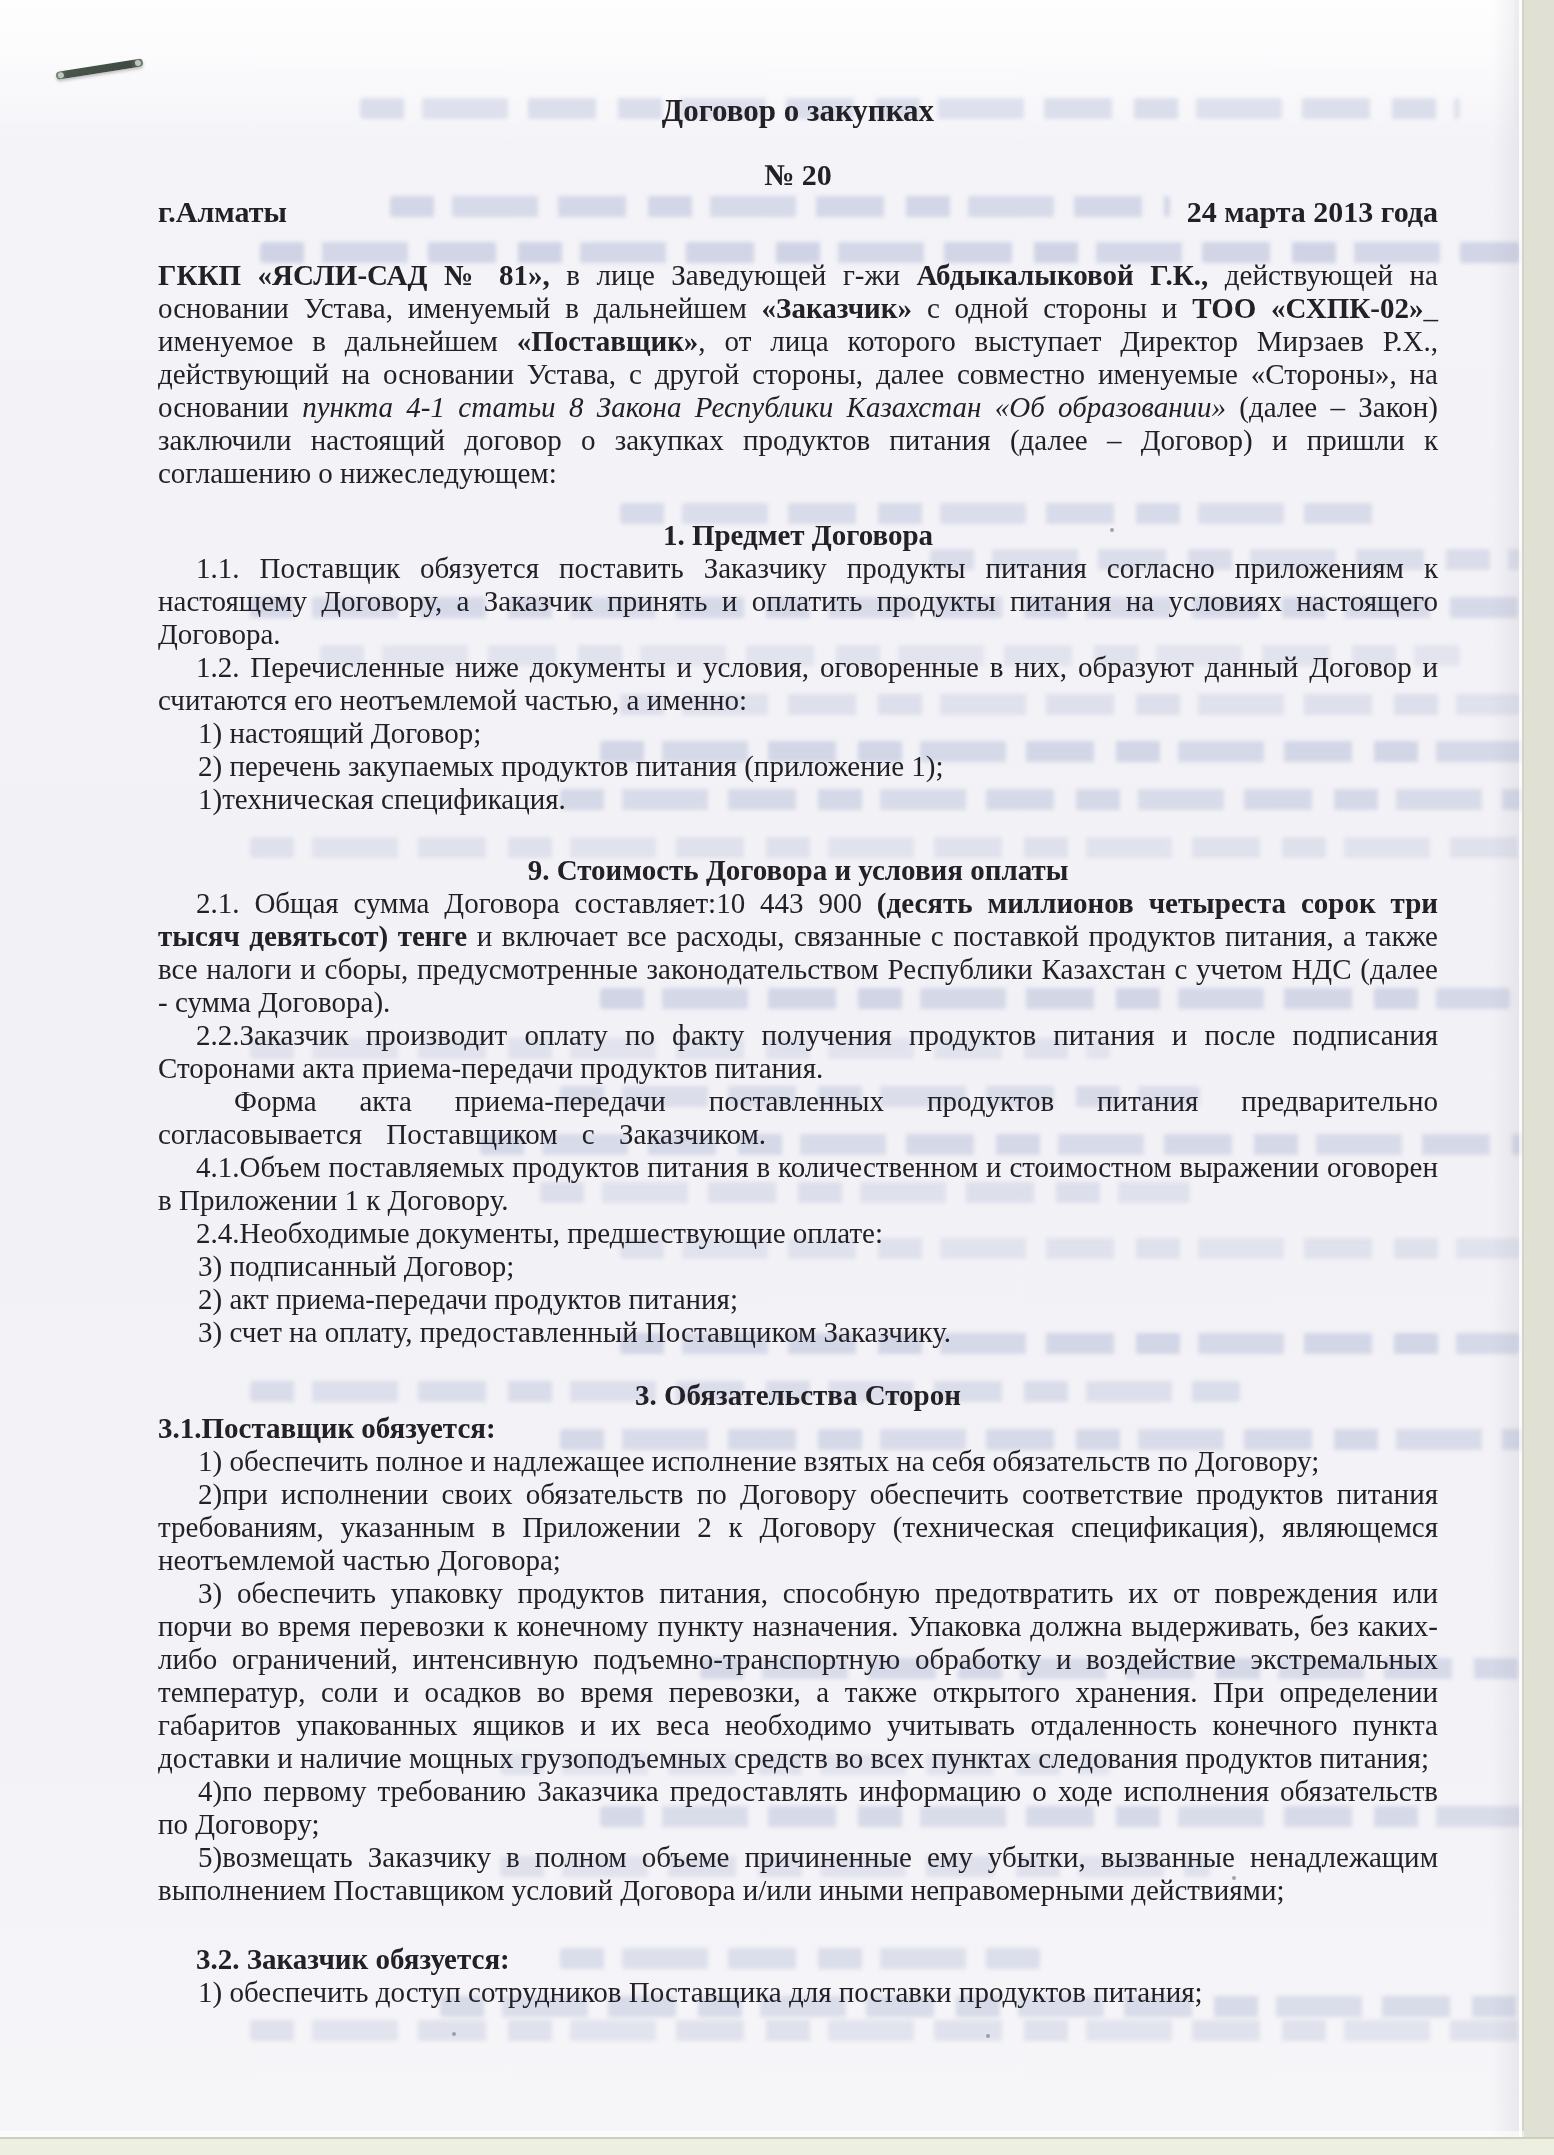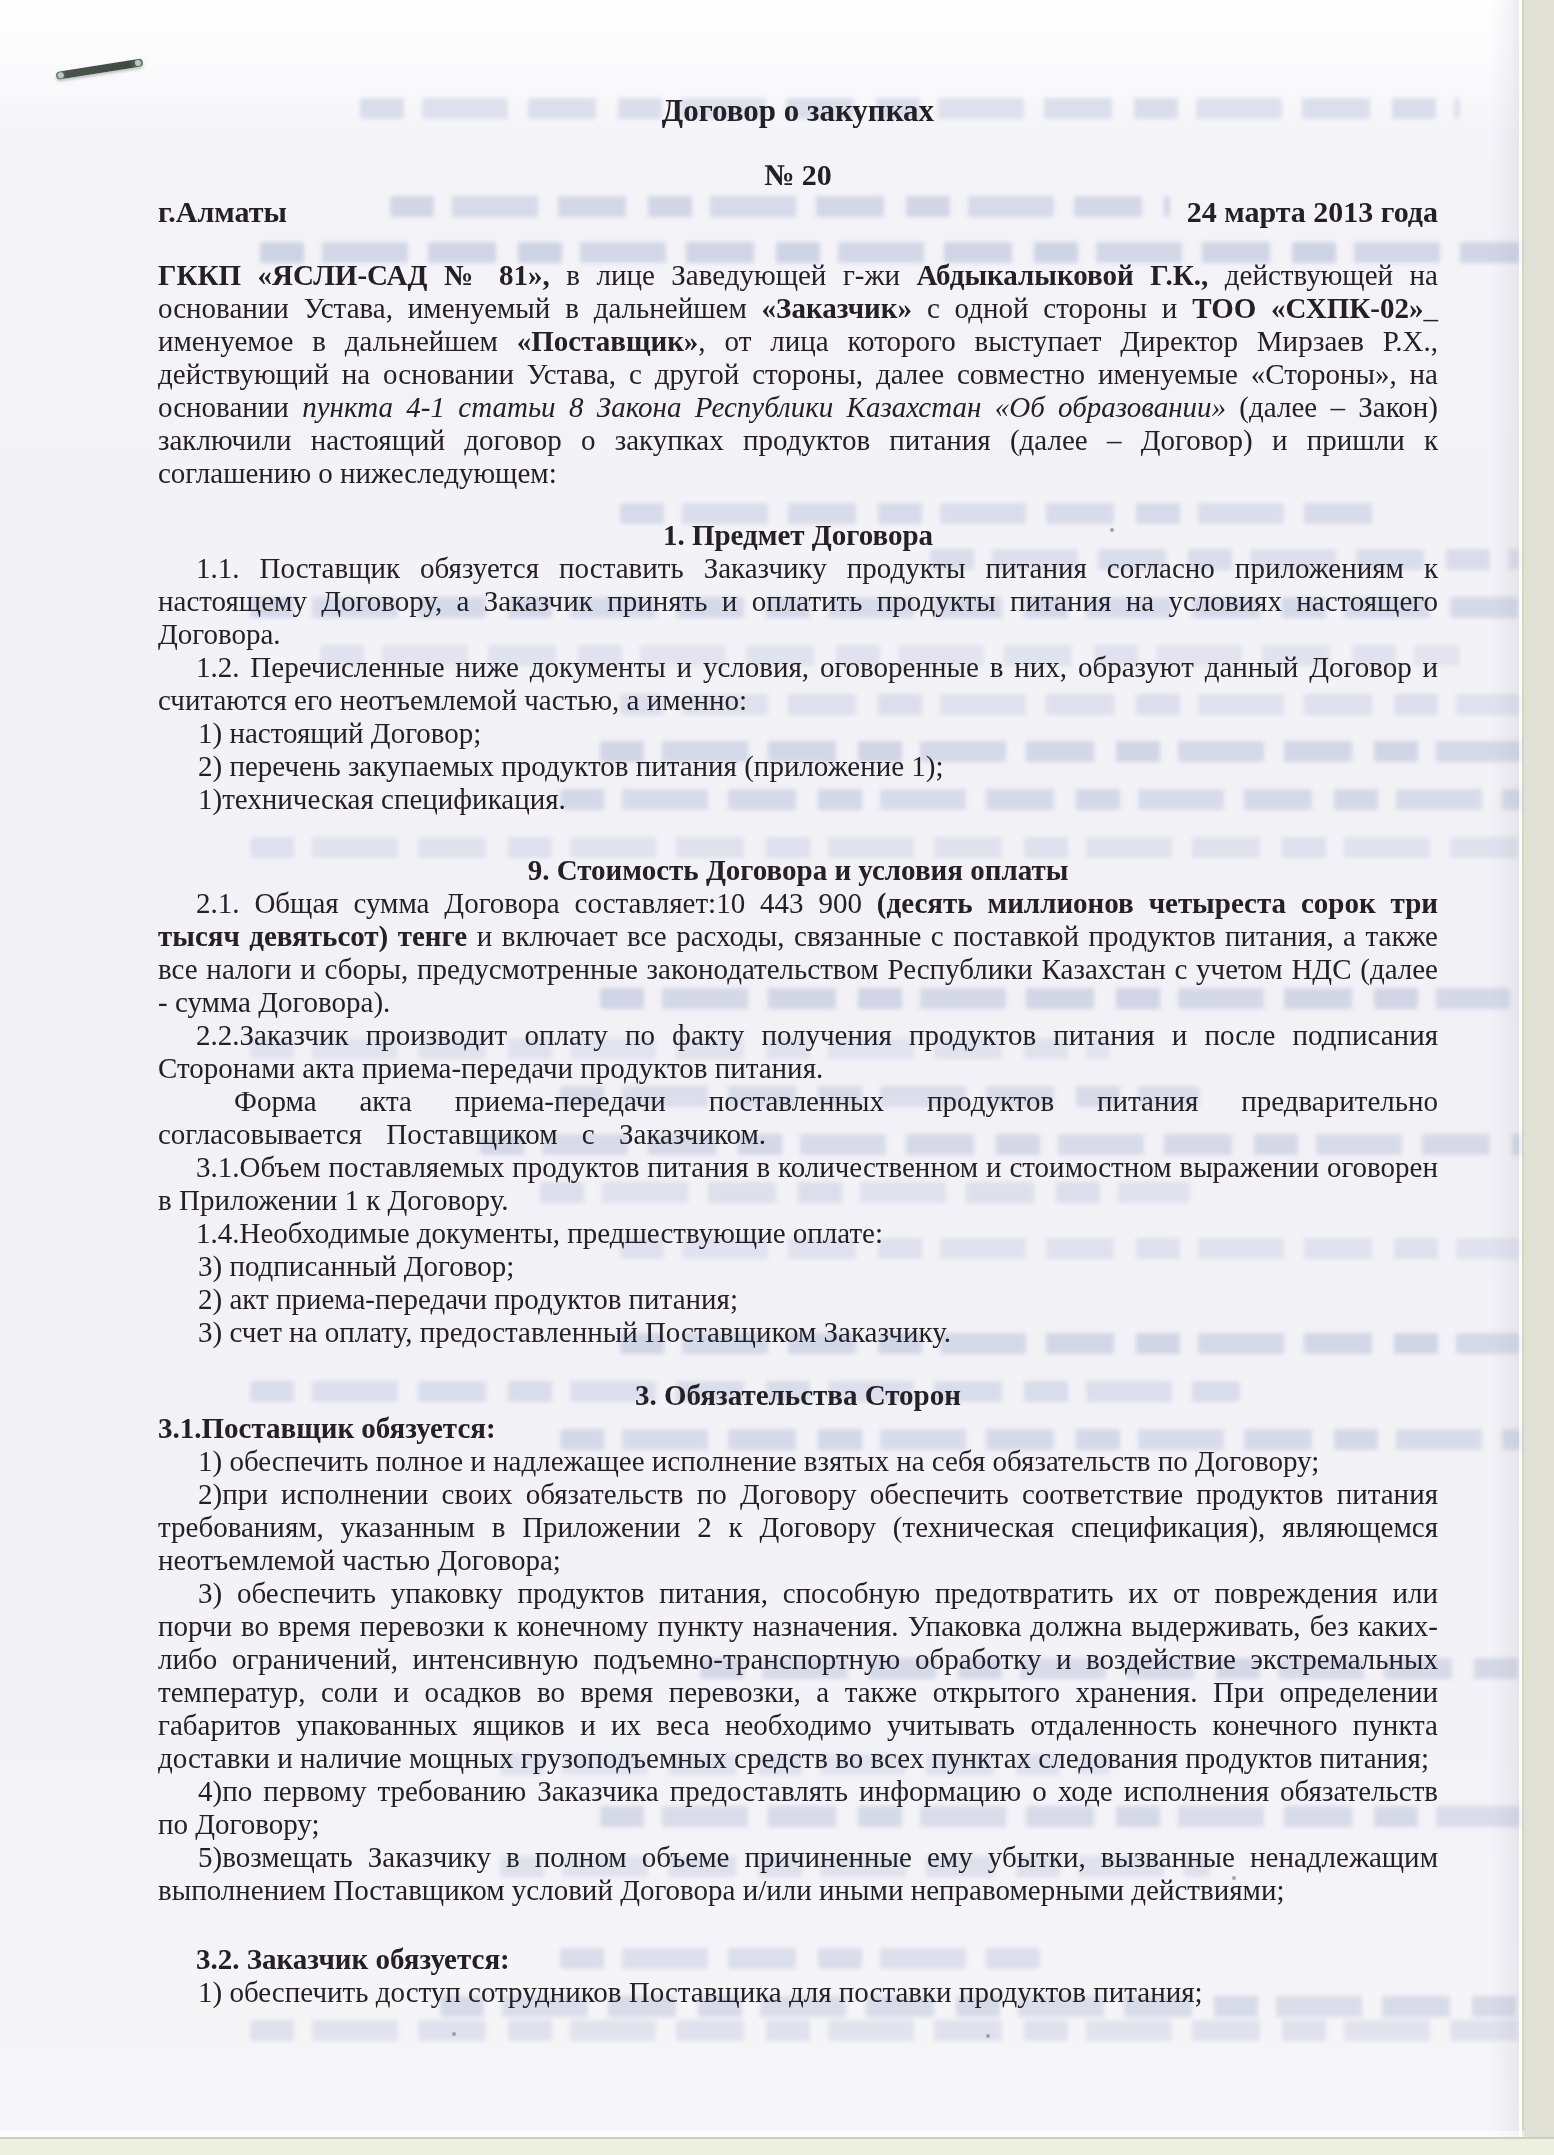--- a/index.html
+++ b/index.html
@@ -138,22 +138,22 @@
         <div class="blk h" style="margin-top: 29px;"><span>1. Предмет Договора</span></div>
         <div class="blk ind"><span>1.1. Поставщик обязуется поставить Заказчику продукты питания согласно приложениям к настоящему Договору, а Заказчик принять и оплатить продукты питания на условиях настоящего Договора.</span></div>
         <div class="blk ind"><span>1.2. Перечисленные ниже документы и условия, оговоренные в них, образуют данный Договор и считаются его неотъемлемой частью, а именно:</span></div>
         <div class="blk li noj"><span>1) настоящий Договор;</span></div>
         <div class="blk li noj"><span>2) перечень закупаемых продуктов питания (приложение 1);</span></div>
         <div class="blk li noj"><span>1)техническая спецификация.</span></div>
         <div class="blk h" style="margin-top: 38px;"><span>9. Стоимость Договора и условия оплаты</span></div>
         <div class="blk ind"><span>2.1. Общая сумма Договора составляет:10 443 900 </span><span class="b">(десять миллионов четыреста сорок три тысяч  девятьсот) тенге</span><span> и включает все расходы, связанные с поставкой продуктов питания, а также все налоги и сборы, предусмотренные законодательством Республики Казахстан с учетом НДС (далее - сумма Договора).</span></div>
         <div class="blk ind"><span>2.2.Заказчик производит оплату по факту получения продуктов питания и после подписания Сторонами акта приема-передачи продуктов питания.</span></div>
         <div class="blk ind2" style="word-spacing: 17px;"><span>Форма акта приема-передачи поставленных продуктов питания предварительно согласовывается Поставщиком с Заказчиком.</span></div>
-        <div class="blk ind"><span>3.1.Объем поставляемых продуктов питания в количественном и стоимостном выражении оговорен в Приложении 1 к Договору.</span></div>
-        <div class="blk ind"><span>1.4.Необходимые документы, предшествующие оплате:</span></div>
+        <div class="blk ind"><span>4.1.Объем поставляемых продуктов питания в количественном и стоимостном выражении оговорен в Приложении 1 к Договору.</span></div>
+        <div class="blk ind"><span>2.4.Необходимые документы, предшествующие оплате:</span></div>
         <div class="blk li noj"><span>3) подписанный Договор;</span></div>
         <div class="blk li noj"><span>2) акт приема-передачи продуктов питания;</span></div>
         <div class="blk li noj"><span>3) счет на оплату, предоставленный Поставщиком Заказчику.</span></div>
         <div class="blk h" style="margin-top: 30px;"><span>3. Обязательства Сторон</span></div>
         <div class="blk bold noj"><span>3.1.Поставщик обязуется:</span></div>
         <div class="blk li"><span>1) обеспечить полное и надлежащее исполнение взятых на себя обязательств по Договору;</span></div>
         <div class="blk li"><span>2)при исполнении своих обязательств по Договору обеспечить соответствие продуктов питания требованиям, указанным в Приложении 2 к Договору (техническая спецификация), являющемся неотъемлемой частью Договора;</span></div>
         <div class="blk li"><span>3) обеспечить упаковку продуктов питания, способную предотвратить их от повреждения или порчи во время перевозки к конечному пункту назначения. Упаковка должна выдерживать, без каких-либо ограничений, интенсивную подъемно-транспортную обработку и воздействие экстремальных температур, соли и осадков во время перевозки, а также открытого хранения. При определении габаритов упакованных ящиков и их веса необходимо учитывать отдаленность конечного пункта доставки и наличие мощных грузоподъемных средств во всех пунктах следования продуктов питания;</span></div>
         <div class="blk li"><span>4)по первому требованию Заказчика предоставлять информацию о ходе исполнения обязательств по Договору;</span></div>
         <div class="blk li"><span>5)возмещать Заказчику в полном объеме причиненные ему убытки, вызванные ненадлежащим выполнением Поставщиком условий Договора и/или иными неправомерными действиями;</span></div>

